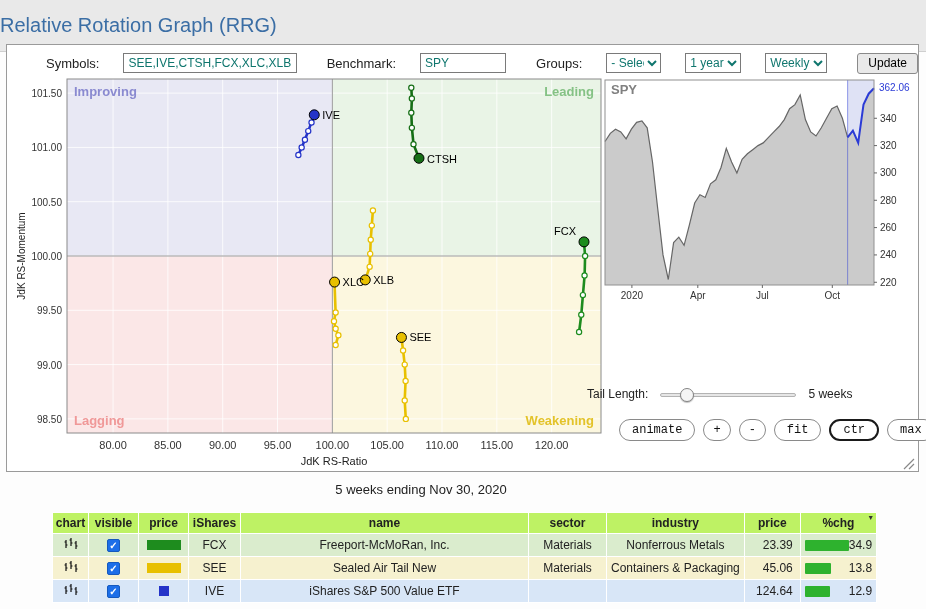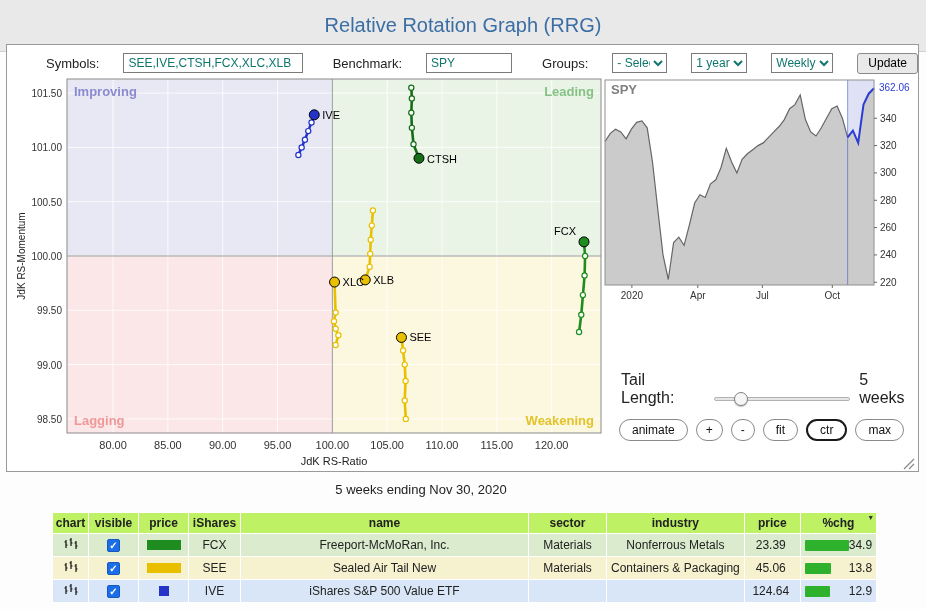--- a/index.html
+++ b/index.html
@@ -1,45 +1,45 @@
 <!DOCTYPE html>
 <html><head>
 <meta charset="utf-8">
 <style>
   *{box-sizing:border-box;margin:0;padding:0}
   html,body{width:926px;height:609px;overflow:hidden}
   body{position:relative;background:#fdfdfd;font-family:"Liberation Sans",sans-serif;color:#222}
-  .titlebar{position:absolute;left:0;top:0;width:926px;height:52px;background:#e9e9e9;border-bottom:1px solid #cfcfcf;display:flex;align-items:center;justify-content:center}
+  .titlebar{position:absolute;left:0;top:0;width:926px;height:52px;background:#e9e9e9;border-bottom:1px solid #cfcfcf;display:flex;align-items:center;}
   .titlebar h1{font-size:20px;font-weight:500;color:#3b6ea5}
   .panel{position:absolute;left:6px;top:44px;width:913px;height:428px;background:#fff;border:1px solid #9a9a9a}
   .toolbar{position:absolute;left:0;top:7px;width:100%;height:22px;display:flex;align-items:center;padding-left:33px;gap:24px;font-size:13px;white-space:nowrap}
   .toolbar label{margin-left:6px}
   .toolbar input,.toolbar select{font-family:"Liberation Sans",sans-serif;font-size:12px;height:20px;border:1px solid #7a7a7a;background:#fff;color:#0f766e}
   input.symbols{width:270px;padding:0 4px}
   input.benchmark{width:86px;padding:0 4px}
   select.groups{width:55px}
   select.period{width:66px}
   select.freq{width:66px}
-  button.update{font-family:"Liberation Sans",sans-serif;font-size:12px;height:21px;padding:0 10px;background:#e9e9e9;border:1px solid #8a8a8a;border-radius:3px}
+  button.update{font-family:"Liberation Sans",sans-serif;font-size:12px;height:21px;padding:0 10px;margin-left:6px;background:#e9e9e9;border:1px solid #8a8a8a;border-radius:3px}
   #rrg-svg{position:absolute;left:8px;top:28px}
   #spy-svg{position:absolute;left:597px;top:30px}
-  .tail-row{position:absolute;left:614px;top:342px;width:296px;height:20px;display:flex;align-items:flex-end;font-size:16px}
+  .tail-row{position:absolute;left:580px;top:342px;width:296px;height:20px;display:flex;align-items:flex-start;font-size:12px}
   .slider{position:relative;width:136px;height:16px;margin:0 12px}
   .slider-track{position:absolute;left:0;top:6px;width:136px;height:4px;background:#e6e6e6;border:1px solid #b3b3b3;border-radius:2px}
   .slider-thumb{position:absolute;left:20px;top:1px;width:14px;height:14px;border-radius:50%;background:#f5f5f5;border:1px solid #848484;box-shadow:0 1px 1px rgba(0,0,0,.25)}
   .btn-row{position:absolute;left:612px;top:374px;width:300px;display:flex;gap:8px;align-items:center}
-  .ctl-btn{font-family:Liberation Sans, sans-serif;font-size:12px;color:#111;background:#fff;border:1px solid #8a8a8a;border-radius:11px;height:22px;padding:0 12px}
+  .ctl-btn{font-family:Liberation Mono, monospace;font-size:12px;color:#111;background:#fff;border:1px solid #8a8a8a;border-radius:11px;height:22px;padding:0 12px}
   .ctl-btn.narrow{padding:0 9px}
   .ctl-btn.active{border:2px solid #1a1a1a}
   .resize-handle{position:absolute;right:3px;bottom:3px;width:12px;height:12px}
   .caption{position:absolute;left:0;top:482px;width:842px;text-align:center;font-size:13px;color:#222}
   table.sym-table{position:absolute;left:52px;top:512px;border-collapse:collapse;table-layout:fixed;font-size:12px;color:#222;border:1px solid #cfcfcf}
   table.sym-table th{background:#bef264;font-weight:700;height:21px;border:1px solid #fff;position:relative;overflow:hidden}
   table.sym-table td{height:23px;border:1px solid #fff;text-align:center;padding:0 4px;overflow:hidden;white-space:nowrap}
-  table.sym-table td.num{padding-right:7px}
+  table.sym-table td.num{text-align:right;padding-right:7px}
   td.pct{padding:0 5px}
   .pct-wrap{display:flex;align-items:center;width:100%}
   .pct-bar{height:11px;border-radius:1px}
   .pct-wrap span{margin-left:auto}
   .cbox{width:13px;height:13px;margin:0 auto;background:#1c6ee8;border:1px solid #1559be;border-radius:2px;color:#fff;font-size:10px;font-weight:bold;line-height:12px;text-align:center}
   .swatch.bar{width:34px;height:10px;margin:0 auto}
   .swatch.sq{width:10px;height:10px;margin:0 auto}
   .sort-arrow{position:absolute;right:2px;top:1px;font-size:7px;color:#333}
 </style>
 </head>

